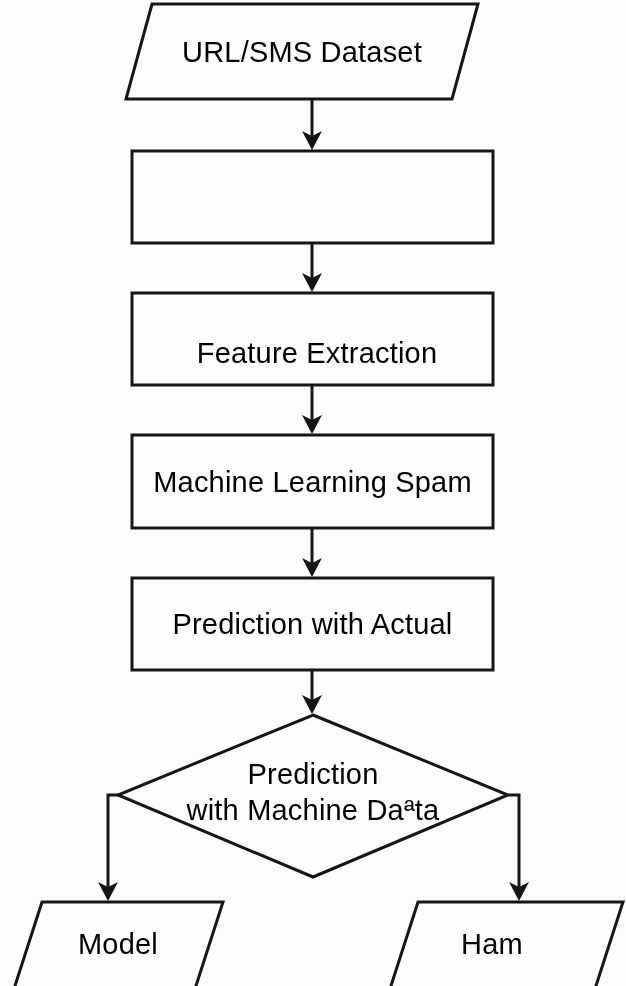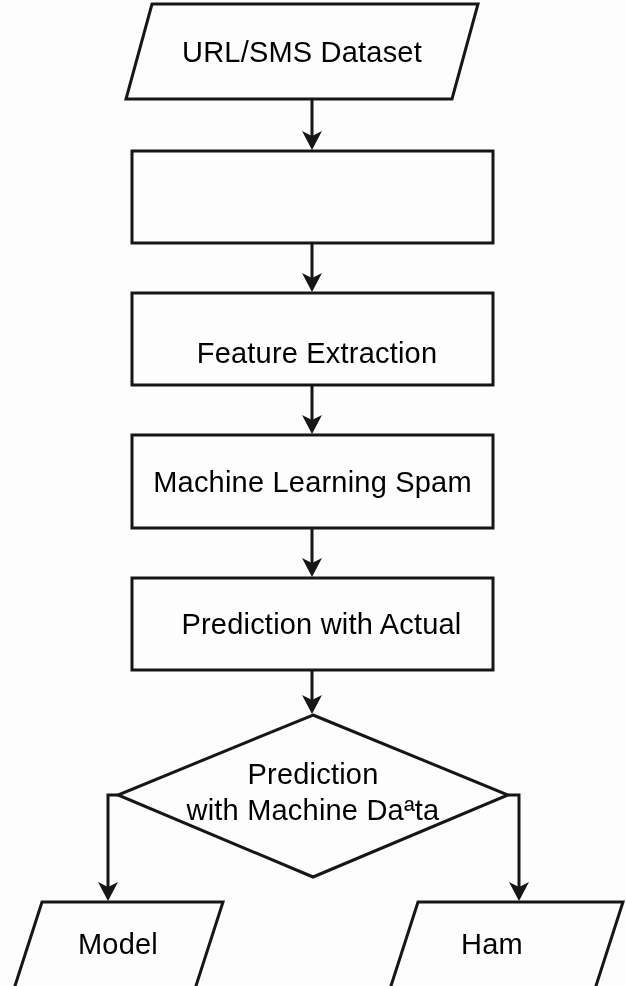--- a/index.html
+++ b/index.html
@@ -95,21 +95,21 @@
     <polygon class="shape" points="418,902 623,902 594,992 389,992"></polygon>
   </svg>
 
   <div class="label" style="left:126px; top:4px; width:352px; height:95px;">URL/SMS Dataset</div>
 
 
   <div class="label" style="left:132px; top:307px; width:370px; height:92px;">Feature Extraction</div>
 
   <div class="label" style="left:132px; top:435px; width:361px; height:93px;">Machine Learning Spam</div>
 
-  <div class="label" style="left:132px; top:578px; width:361px; height:92px;padding-left:9px;">Prediction with Actual</div>
+  <div class="label" style="left:132px; top:578px; width:361px; height:92px;">Prediction with Actual</div>
 
   <div class="label" style="left:123px; top:750px; width:380px; height:84px;">
     <span>Prediction</span>
     <span>with Machine Daªta</span>
   </div>
 
   <div class="label" style="left:13px; top:902px; width:210px; height:84px;">Model</div>
 
   <div class="label" style="left:375px; top:902px; width:234px; height:84px;">Ham</div>
 

